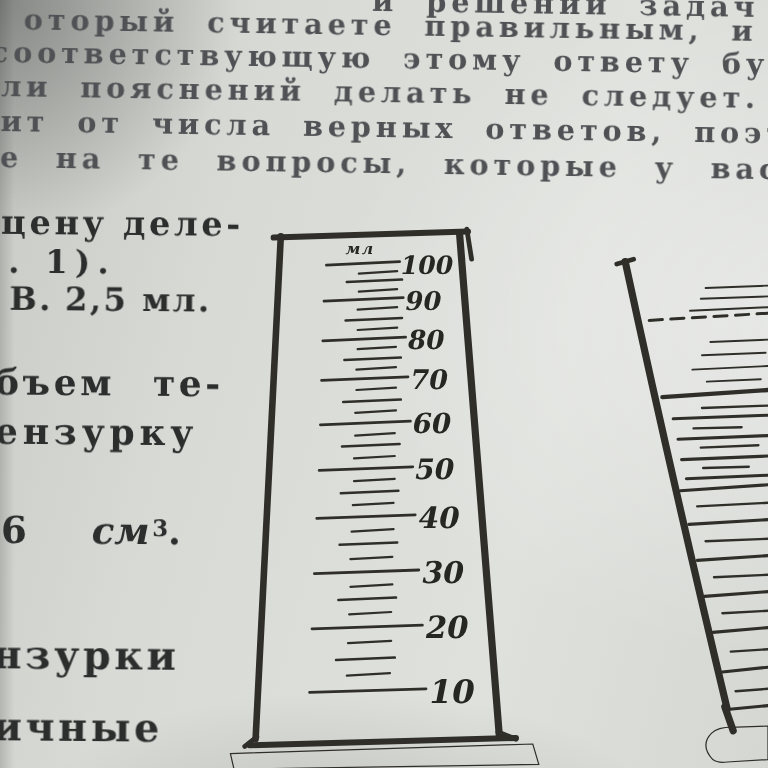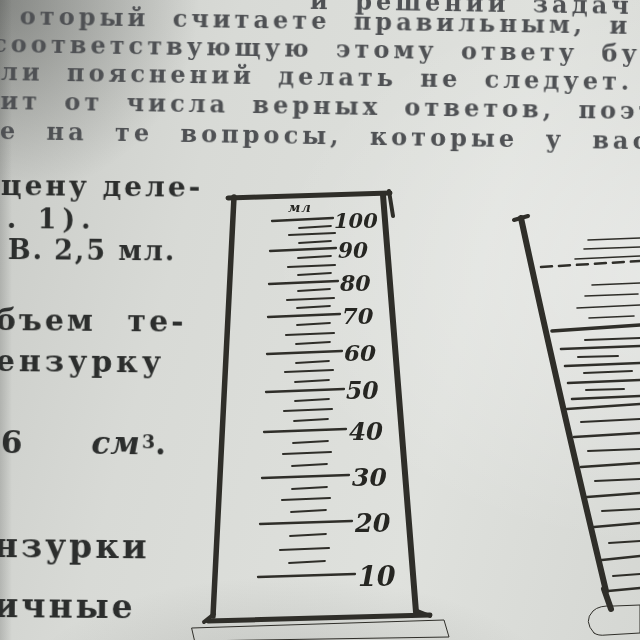--- a/index.html
+++ b/index.html
@@ -31,21 +31,21 @@
   
   .frag{position:absolute;color:#2c2e2d;font-weight:600;white-space:nowrap;
     filter:blur(0.25px);transform:rotate(0.5deg);transform-origin:0 0;}
   .f-cena{left:1px;top:169px;font-size:28px;letter-spacing:3px;}
   .f-ris{left:7px;top:203px;font-size:27px;letter-spacing:6px;}
   .f-answer{left:8px;top:234px;font-size:27px;letter-spacing:2px;}
   .f-answer .ansb{font-weight:800;margin-right:10px;}
   .f-obyem{left:-4px;top:302px;font-size:30px;letter-spacing:3px;word-spacing:18px;}
   .f-menzurku{left:-4px;top:343px;font-size:30px;letter-spacing:4px;}
   .f-volume{left:1px;top:424px;font-size:31px;font-weight:600;}
-  .f-volume .vunit{font-style:italic;margin-left:69px;}
+  .f-volume .vunit{font-style:italic;margin-left:54px;}
   .f-volume sup{font-size:19px;vertical-align:6px;margin-left:2px;}
   .f-menzurki{left:-6px;top:526px;font-size:33px;letter-spacing:3px;}
   .f-razlichnye{left:-6px;top:586px;font-size:33px;letter-spacing:3px;}
   
   svg.figure{position:absolute;left:0;top:0;filter:blur(0.35px);}
   svg.figure path{stroke:#2f2e29;fill:none;stroke-linecap:round;}
   svg.figure text{fill:#262622;font-family:"DejaVu Serif", serif;font-style:italic;font-weight:600;}
   text.unit{font-style:normal;font-weight:700;letter-spacing:1px;}
 </style>
 </head>

